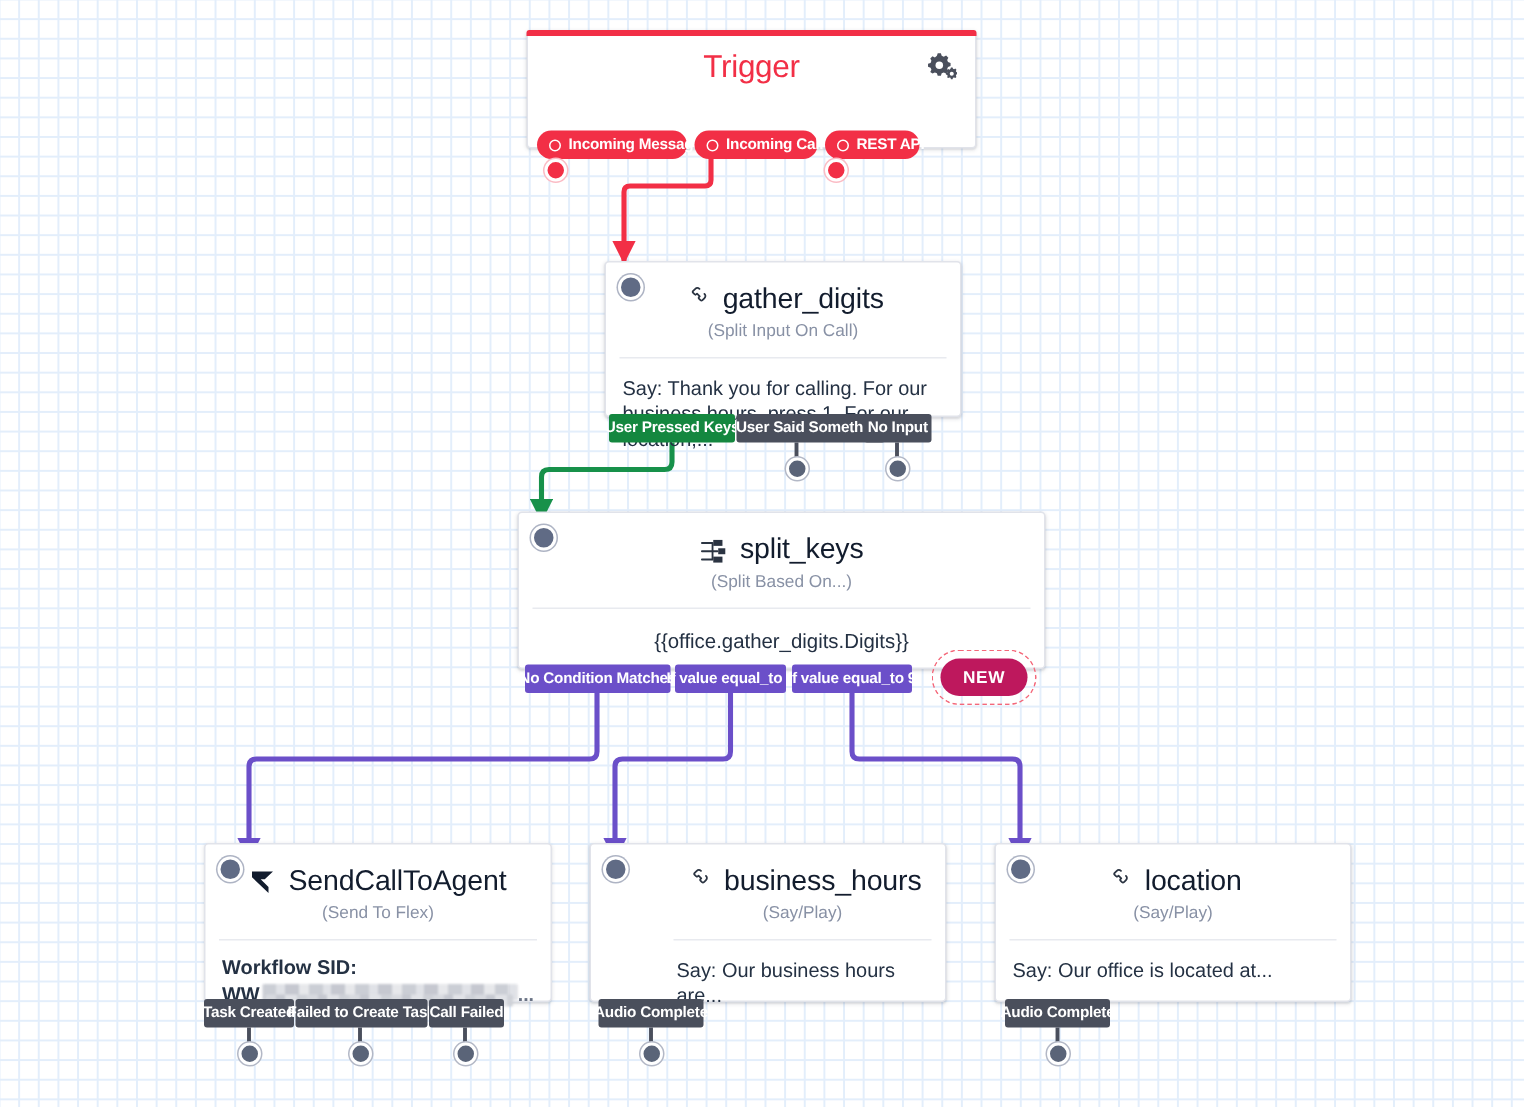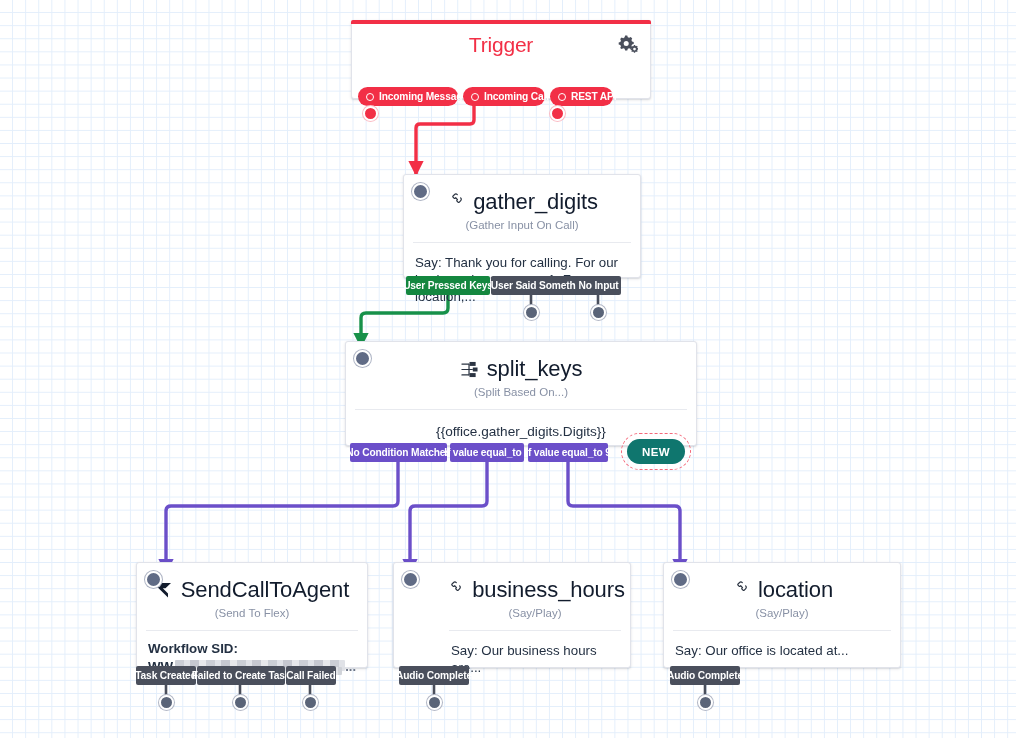--- a/index.html
+++ b/index.html
@@ -59,21 +59,21 @@
     width: 17px; height: 17px;
     border-radius: 50%;
     background: #606b85;
     border: 2px solid #ffffff;
     box-shadow: 0 0 0 1px #aeb4c4;
     box-sizing: border-box;
   }
 
   .node-title {
     text-align: center;
-    font-size: 22px;
+    font-size: 19px;
     color: #121c2d;
     letter-spacing: -.1px;
     padding-top: 14px;
     display: flex;
     align-items: center;
     justify-content: center;
     gap: 8px;
   }
   .node-title .glyph { display: inline-flex; align-items: center; }
   .node-subtitle {
@@ -171,21 +171,21 @@
     background: #f22f46;
     box-shadow: 0 0 0 1px #fbbcc5;
   }
 
   
   #new-badge {
     position: absolute;
     left: 627px; top: 439px;
     width: 58px; height: 25px;
     border-radius: 13px;
-    background: #0f766e;
+    background: #be185d;
     color: #ffffff;
     font-size: 11.5px;
     font-weight: bold;
     letter-spacing: .4px;
     display: flex;
     align-items: center;
     justify-content: center;
   }
   #new-badge-outline {
     position: absolute;
@@ -301,21 +301,21 @@
 <div class="node" id="gather-digits-node" style="left:403px; top:174px; width:238px; height:104px;">
   <div class="in-dot" style="left:8px; top:8px;"></div>
   <div class="node-title">
     <span class="glyph">
       <svg class="ic" width="19" height="19" viewBox="0 0 20 20">
         <path d="M4.6 14.8c-.9-.9-1-2 .1-3.1l1.3-1.3c.4-.4 1-.4 1.4 0l.9.9c.4.4.4 1 0 1.4l-.4.4 1.9 1.9.4-.4c.4-.4 1-.4 1.4 0l.9.9c.4.4.4 1 0 1.4l-1.3 1.3c-1.1 1.1-2.2 1-3.1.1" transform="rotate(180 10 10)" fill="none" stroke="#2b3442" stroke-width="1.25" stroke-linecap="round" stroke-linejoin="round"></path>
       </svg>
     </span>
     <span>gather_digits</span>
   </div>
-  <div class="node-subtitle">(Gather Input On Call)</div>
+  <div class="node-subtitle">(Split Input On Call)</div>
   <div class="node-divider"></div>
   <div class="node-body">Say: Thank you for calling. For our business hours, press 1. For our location,...</div>
 </div>
 
 <div class="chip green" style="left:406px; top:276px; width:84px;">User Pressed Keys</div>
 <div class="chip grey" style="left:491px; top:276px; width:99px;">User Said Something</div>
 <div class="chip grey" style="left:576px; top:276px; width:45px;">No Input</div>
 
 <div class="out-dot" style="left:524px; top:305px;"></div>
 <div class="out-dot" style="left:591px; top:305px;"></div>

